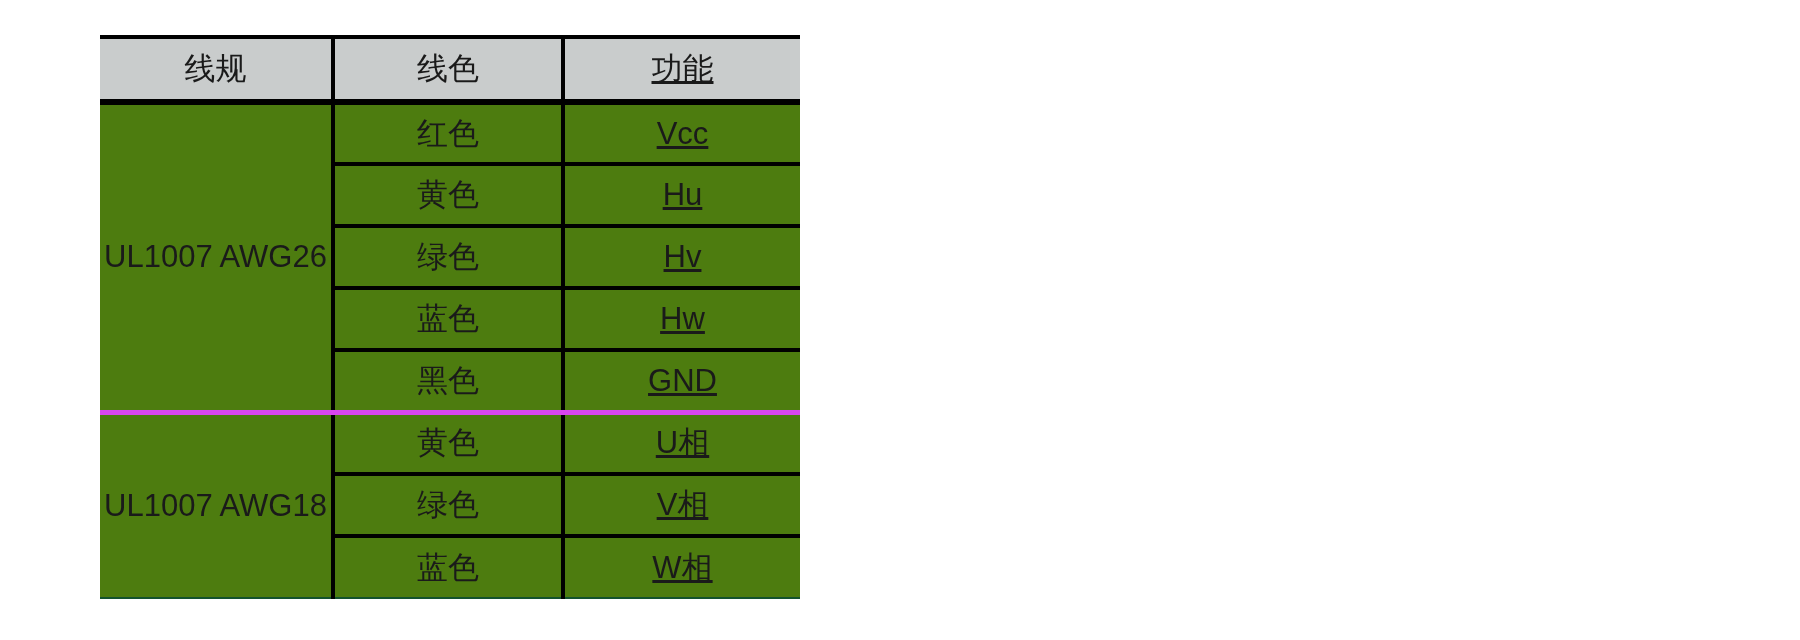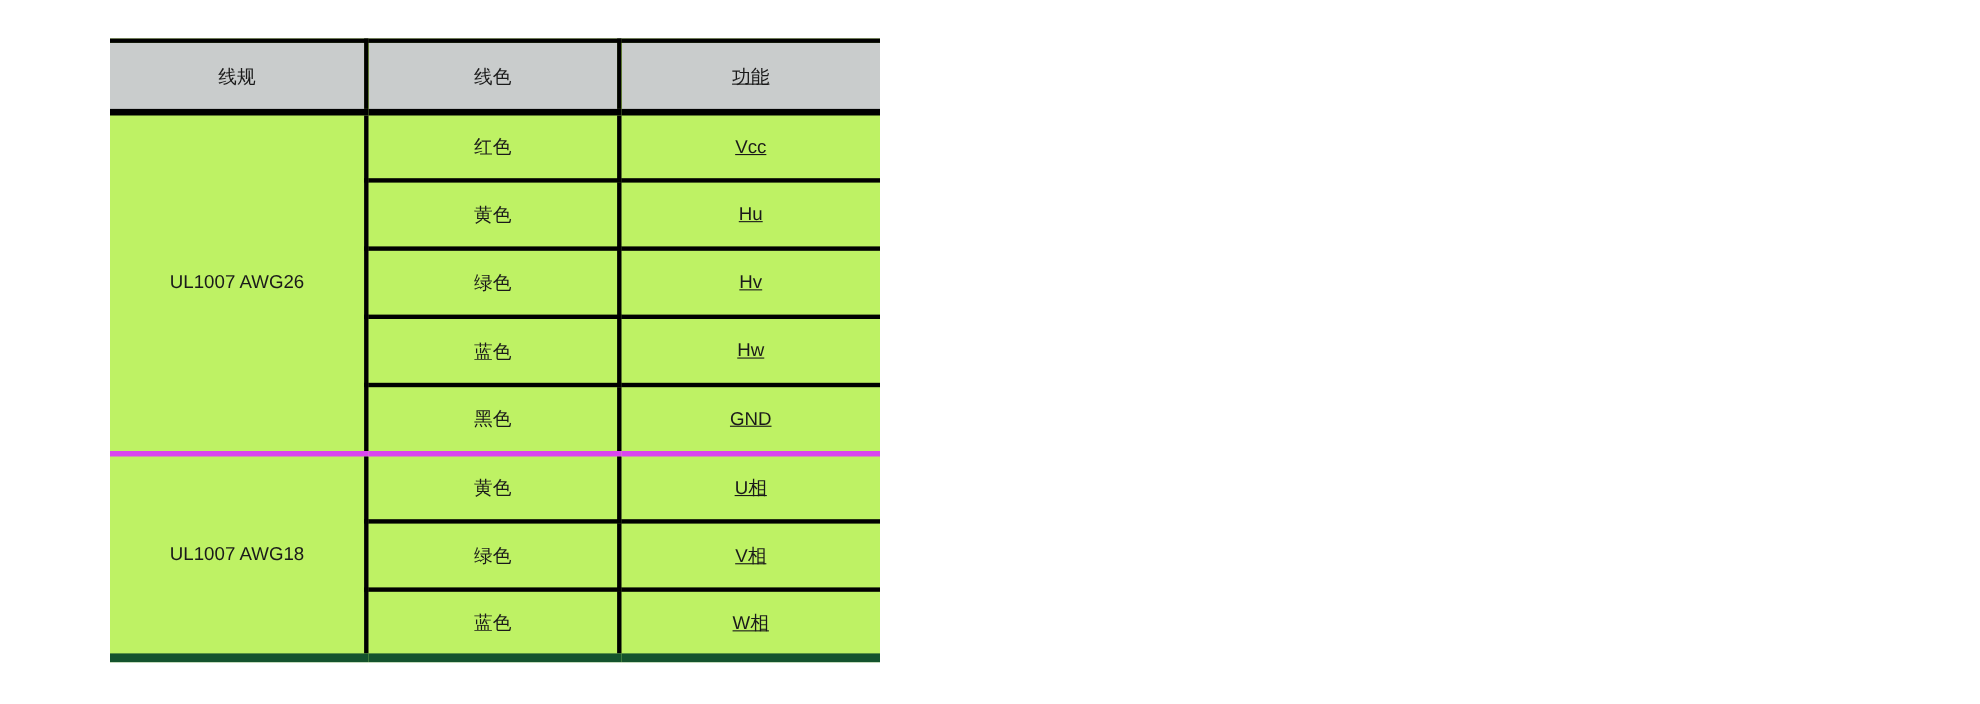--- a/index.html
+++ b/index.html
@@ -15,23 +15,23 @@
     overflow: hidden;
     font-family: "Liberation Sans", "DejaVu Sans", sans-serif;
   }
   table.wire-table {
     position: absolute;
     left: 100px;
     top: 35px;
     width: 700px;
     border-collapse: collapse;
     table-layout: fixed;
-    font-size: 17px;
+    font-size: 31px;
     color: #1a1a1a;
-    background: #bef264;
+    background: #4d7c0f;
   }
   table.wire-table col.c1 { width: 233px; }
   table.wire-table col.c2 { width: 230px; }
   table.wire-table col.c3 { width: 237px; }
 
   table.wire-table th,
   table.wire-table td {
     border: 4px solid #000000;
     text-align: center;
     vertical-align: middle;
@@ -51,21 +51,21 @@
   table.wire-table tr.data-row { height: 62px; }
 
   
   table.wire-table .edge-left  { border-left: none; }
   table.wire-table .edge-right { border-right: none; text-decoration: underline; }
 
   
   table.wire-table .group-end { border-bottom: 5px solid #d946ef; }
 
   
-  table.wire-table .table-end { border-bottom: 8px solid #14532d; }
+  table.wire-table .table-end { border-bottom: 2px solid #14532d; }
 </style>
 </head>
 <body>
 
 <div class="canvas">
   <table class="wire-table">
     <colgroup>
       <col class="c1">
         <col class="c2">
         <col class="c3">

